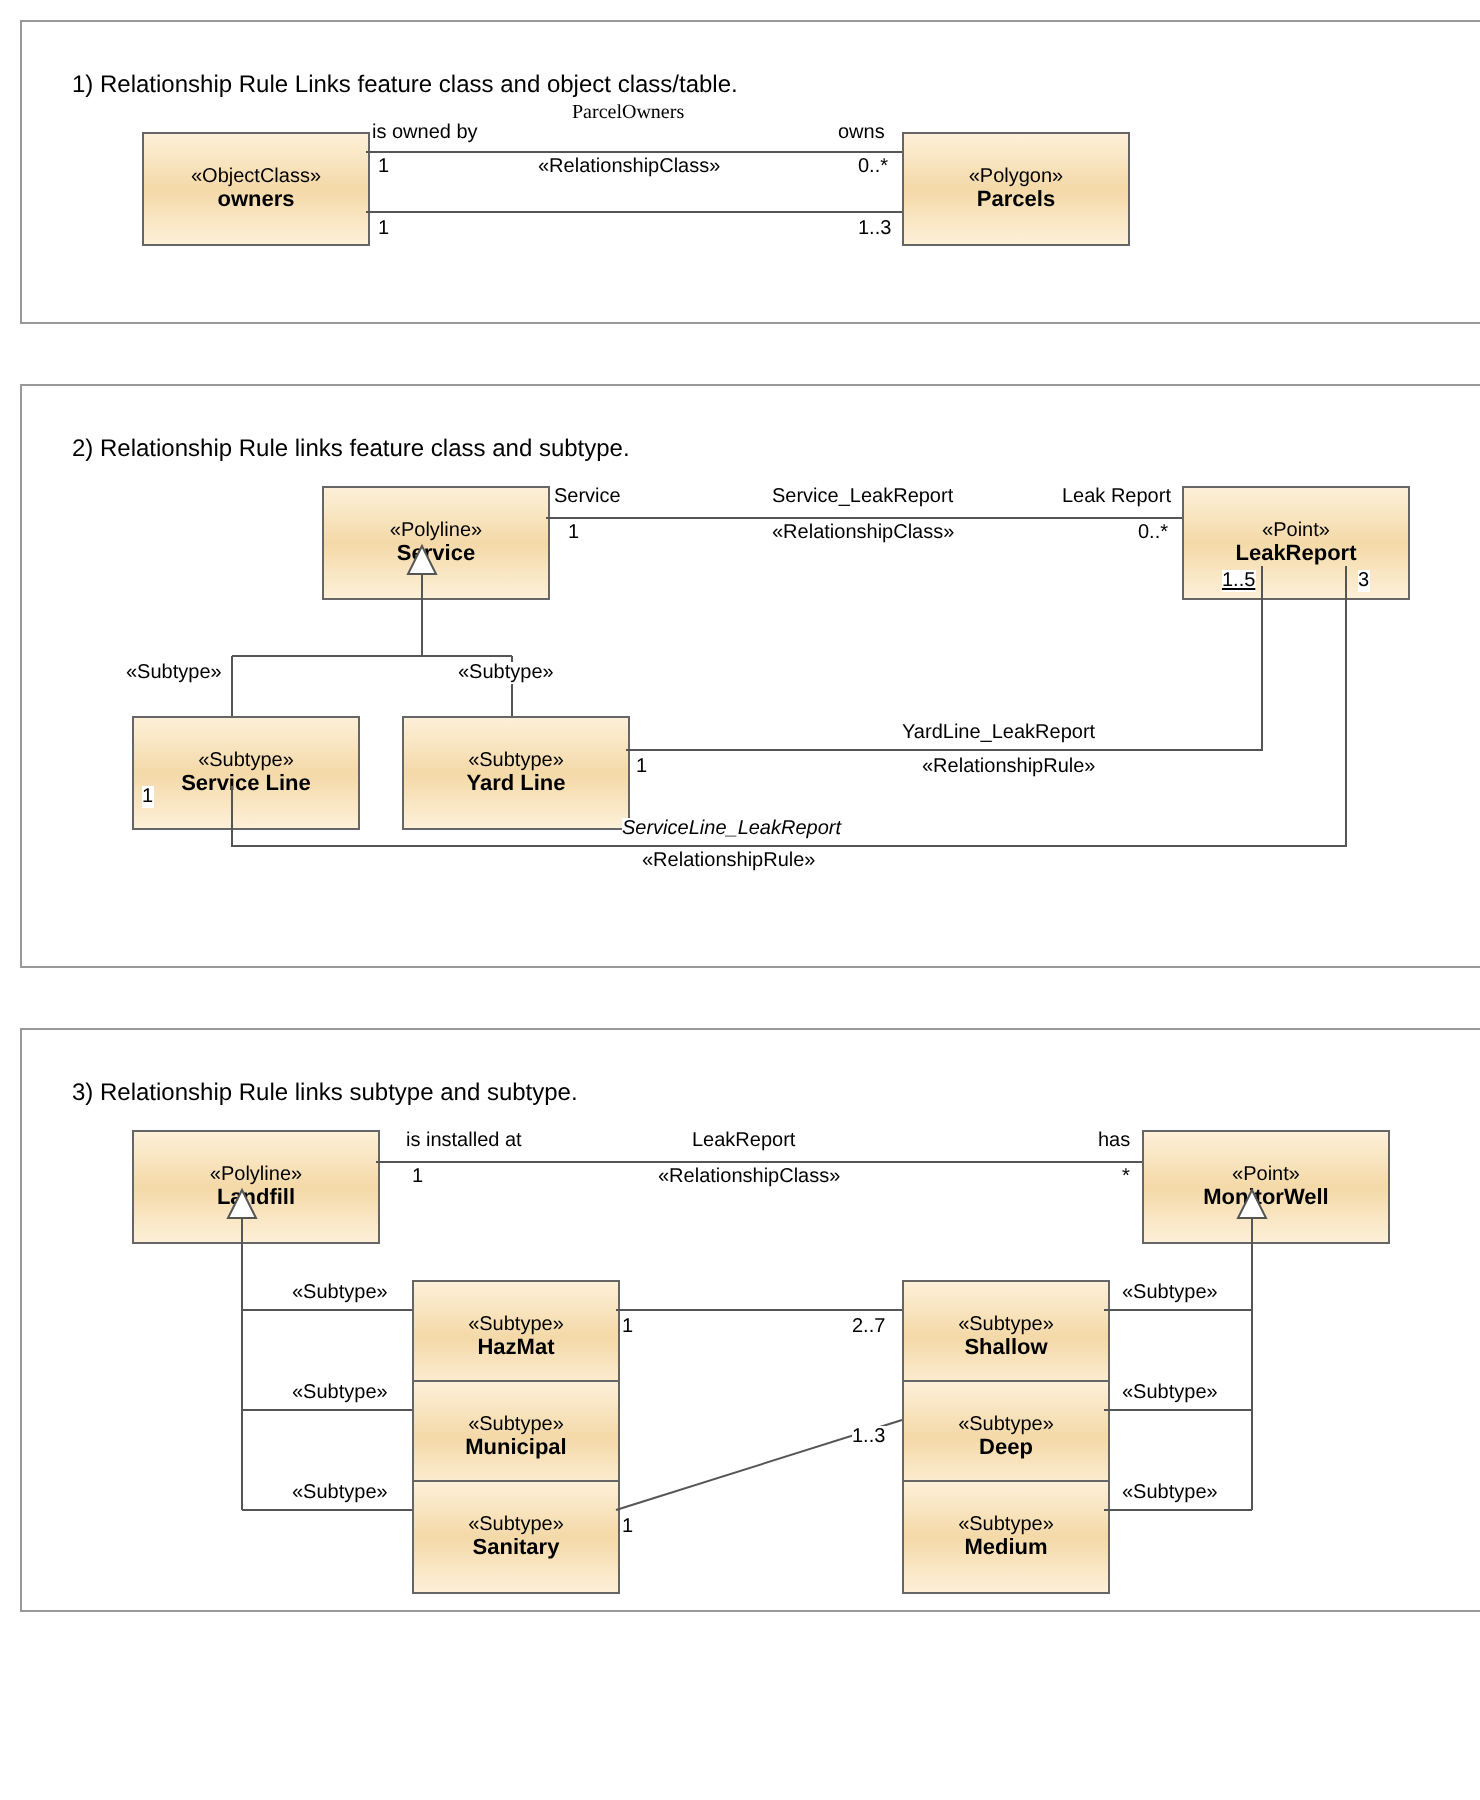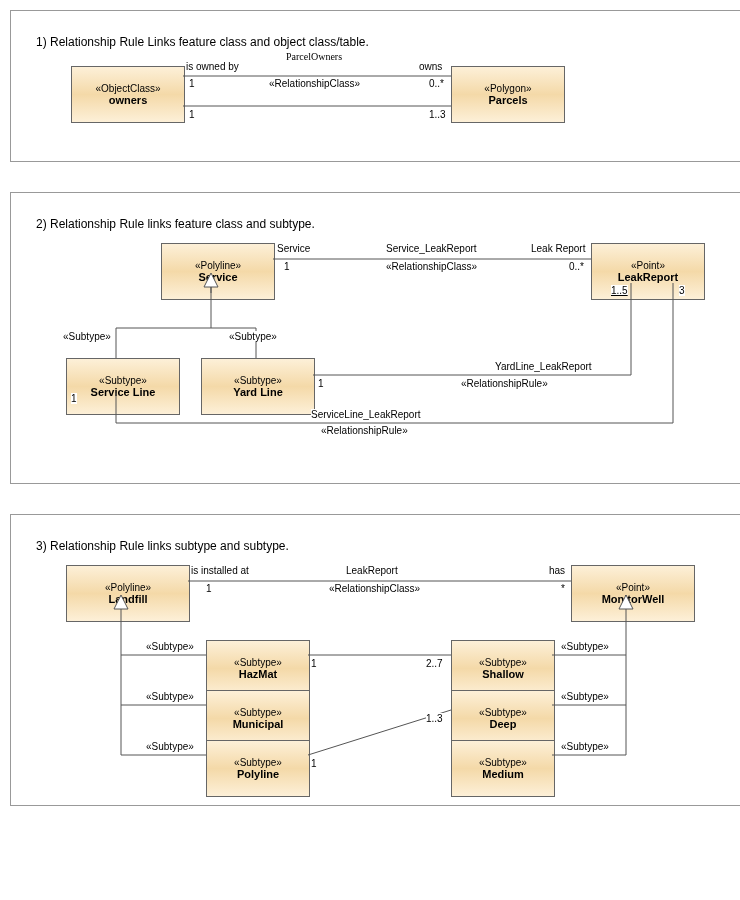--- a/index.html
+++ b/index.html
@@ -135,25 +135,25 @@
   <div class="label" style="left:520px; top:50px;">Leak Report</div>
   <div class="label" style="left:375px; top:68px;">«RelationshipClass»</div>
   <div class="label" style="left:273px; top:68px;">1</div>
   <div class="label" style="left:558px; top:68px;">0..*</div>
   <div class="label" style="left:600px; top:92px;text-decoration:underline;">1..5</div>
   <div class="label" style="left:668px; top:92px;">3</div>
 
   <div class="label" style="left:52px; top:138px;">«Subtype»</div>
   <div class="label" style="left:218px; top:138px;">«Subtype»</div>
 
-  <div class="label" style="left:440px; top:168px;margin-left:44px;">YardLine_LeakReport</div>
+  <div class="label" style="left:440px; top:168px;">YardLine_LeakReport</div>
   <div class="label" style="left:450px; top:185px;">«RelationshipRule»</div>
   <div class="label" style="left:307px; top:185px;">1</div>
 
-  <div class="label" style="left:300px; top:216px;">ServiceLine_LeakReport</div>
+  <div class="label" style="left:300px; top:216px;font-style:italic;">ServiceLine_LeakReport</div>
   <div class="label" style="left:310px; top:232px;">«RelationshipRule»</div>
   <div class="label" style="left:60px; top:200px;">1</div>
 </div>
 
 <div class="panel" style="height:290px;">
   <div class="panel-title">3) Relationship Rule links subtype and subtype.</div>
 
   <div class="class-box" style="left:55px; top:50px; width:110px;">
     <div class="stereo">«Polyline»</div>
     <div class="name">Landfill</div>
@@ -167,21 +167,21 @@
   <div class="class-box" style="left:195px; top:125px; width:90px;">
     <div class="stereo">«Subtype»</div>
     <div class="name">HazMat</div>
   </div>
   <div class="class-box" style="left:195px; top:175px; width:90px;">
     <div class="stereo">«Subtype»</div>
     <div class="name">Municipal</div>
   </div>
   <div class="class-box" style="left:195px; top:225px; width:90px;">
     <div class="stereo">«Subtype»</div>
-    <div class="name">Polyline</div>
+    <div class="name">Sanitary</div>
   </div>
 
   <div class="class-box" style="left:440px; top:125px; width:90px;">
     <div class="stereo">«Subtype»</div>
     <div class="name">Shallow</div>
   </div>
   <div class="class-box" style="left:440px; top:175px; width:90px;">
     <div class="stereo">«Subtype»</div>
     <div class="name">Deep</div>
   </div>
@@ -204,21 +204,21 @@
     <polygon class="hollow" points="615,80 608,94 622,94"></polygon>
     <line x1="541" y1="140" x2="615" y2="140"></line>
     <line x1="541" y1="190" x2="615" y2="190"></line>
     <line x1="541" y1="240" x2="615" y2="240"></line>
 
     <line x1="297" y1="140" x2="440" y2="140"></line>
 
     <line x1="297" y1="240" x2="440" y2="195"></line>
   </svg>
 
-  <div class="label" style="left:180px; top:50px;">is installed at</div>
+  <div class="label" style="left:180px; top:50px;padding-left:12px;">is installed at</div>
   <div class="label" style="left:335px; top:50px;">LeakReport</div>
   <div class="label" style="left:538px; top:50px;">has</div>
   <div class="label" style="left:318px; top:68px;">«RelationshipClass»</div>
   <div class="label" style="left:195px; top:68px;">1</div>
   <div class="label" style="left:550px; top:68px;">*</div>
 
   <div class="label" style="left:135px; top:126px;">«Subtype»</div>
   <div class="label" style="left:135px; top:176px;">«Subtype»</div>
   <div class="label" style="left:135px; top:226px;">«Subtype»</div>
   <div class="label" style="left:550px; top:126px;">«Subtype»</div>

